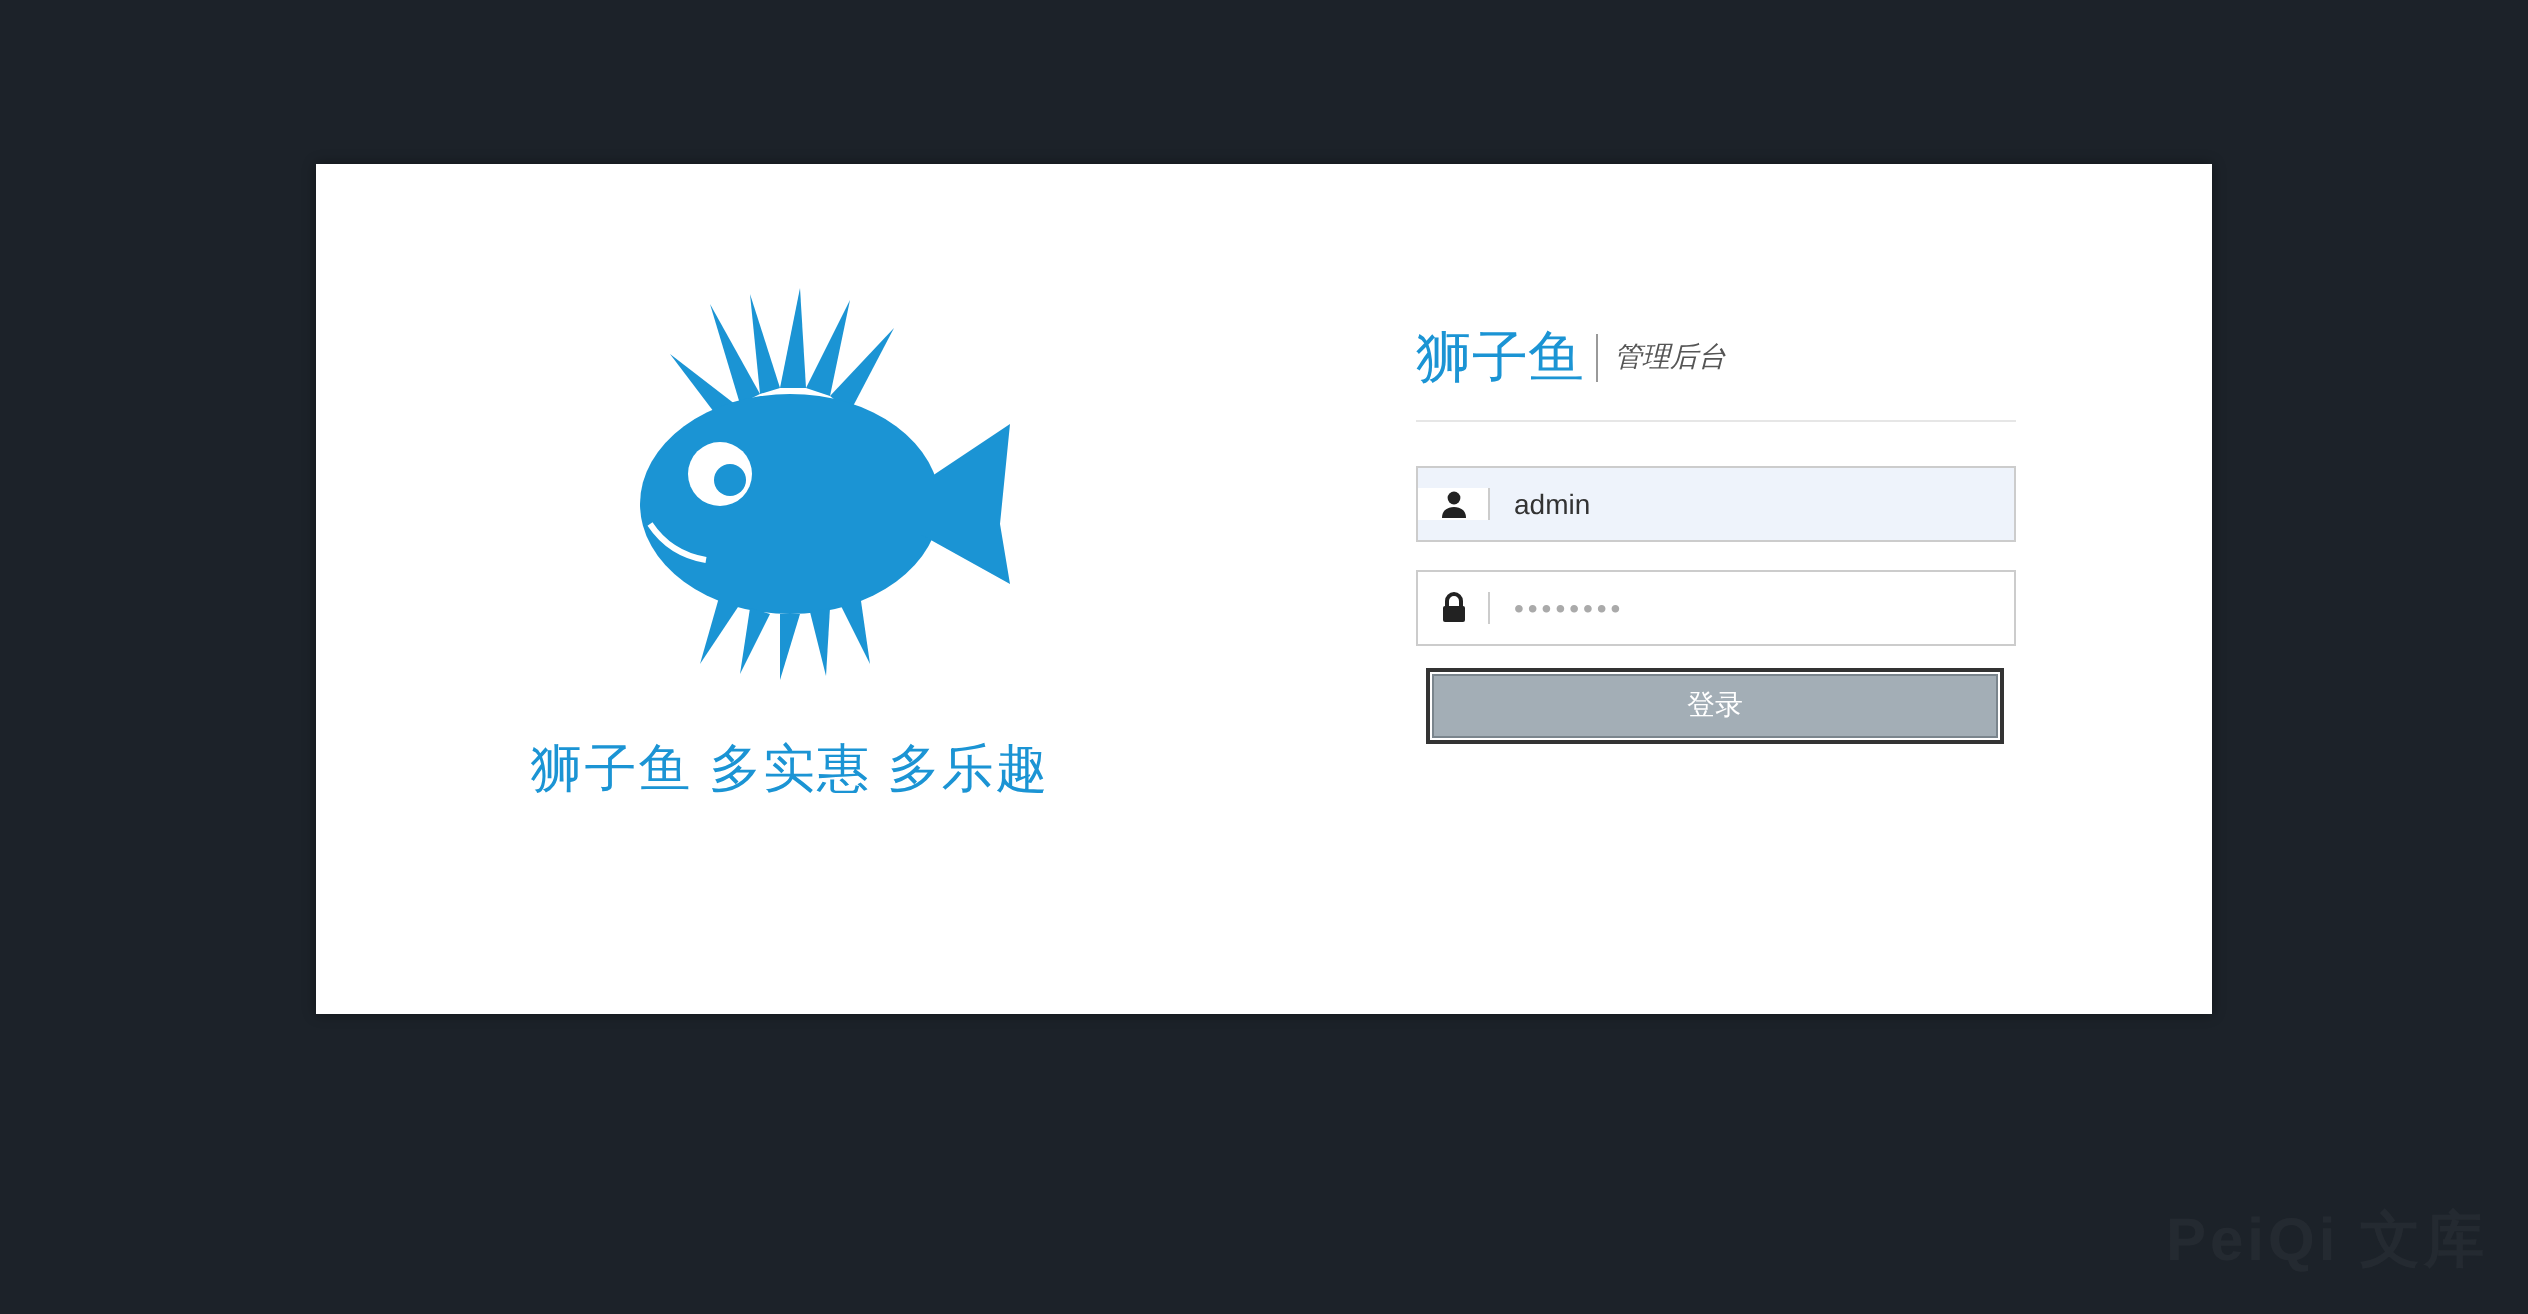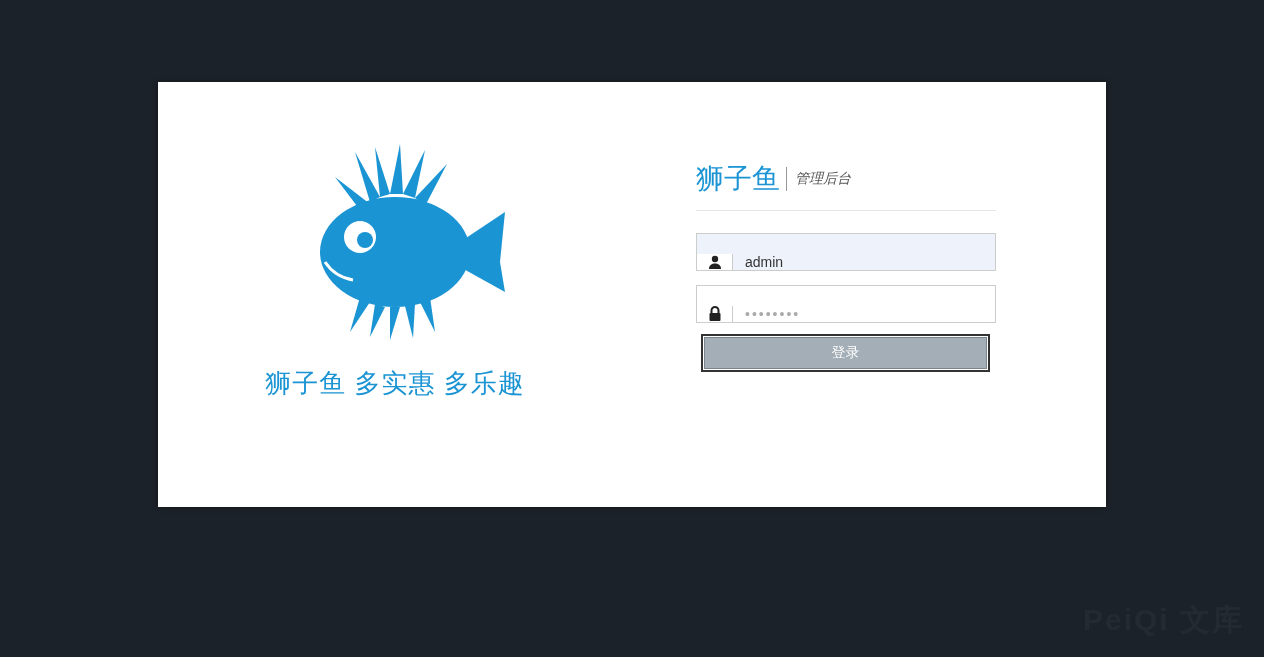--- a/index.html
+++ b/index.html
@@ -32,21 +32,21 @@
     display: inline-block;
   }
   .slogan {
     margin-top: 20px;
     font-size: 26px;
     color: #1b94d4;
     letter-spacing: 1px;
   }
   .right-pane {
     position: absolute;
-    left: 478px;
+    left: 490px;
     top: 0;
     width: 430px;
     padding-top: 78px;
   }
   .heading {
     display: flex;
     align-items: center;
     padding-bottom: 12px;
     border-bottom: 1px solid #e6e6e6;
     width: 300px;
@@ -68,21 +68,21 @@
     color: #555;
     font-style: italic;
   }
   .form {
     margin-top: 22px;
     margin-left: 60px;
     width: 300px;
   }
   .input-group {
     display: flex;
-    align-items: flex-end;
+    align-items: center;
     border: 1px solid #ccc;
     height: 38px;
     margin-bottom: 14px;
     background: #fff;
   }
   .input-group.active {
     background: #eef3fb;
   }
   .input-icon {
     width: 36px;

